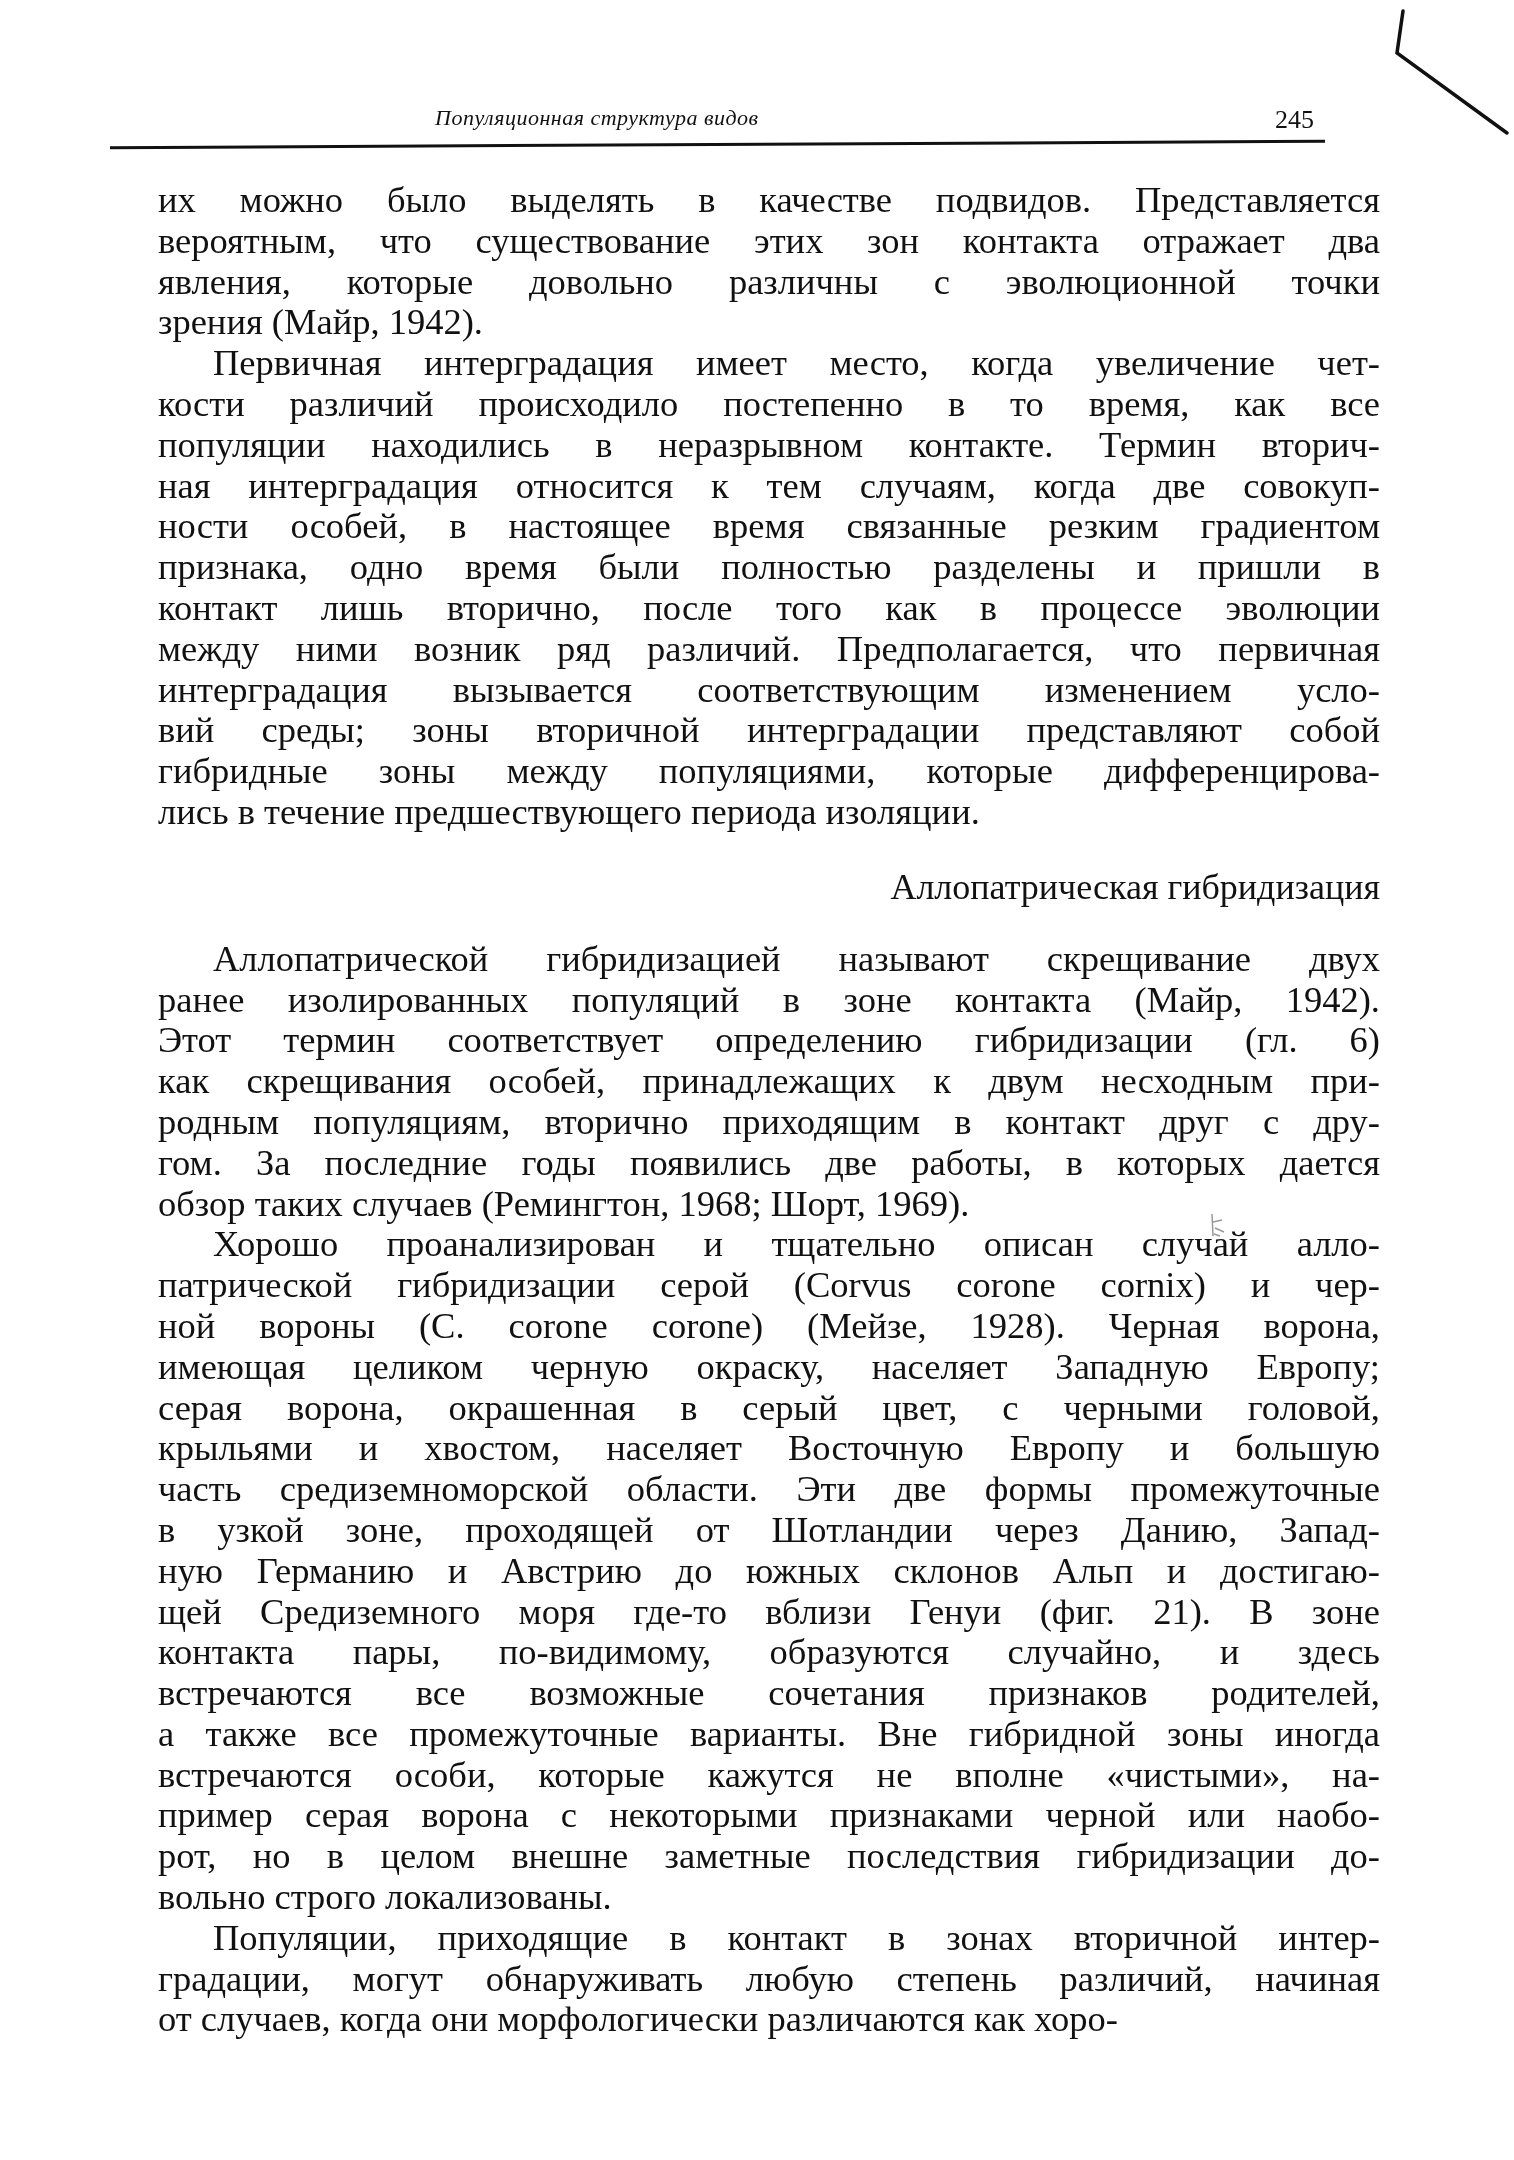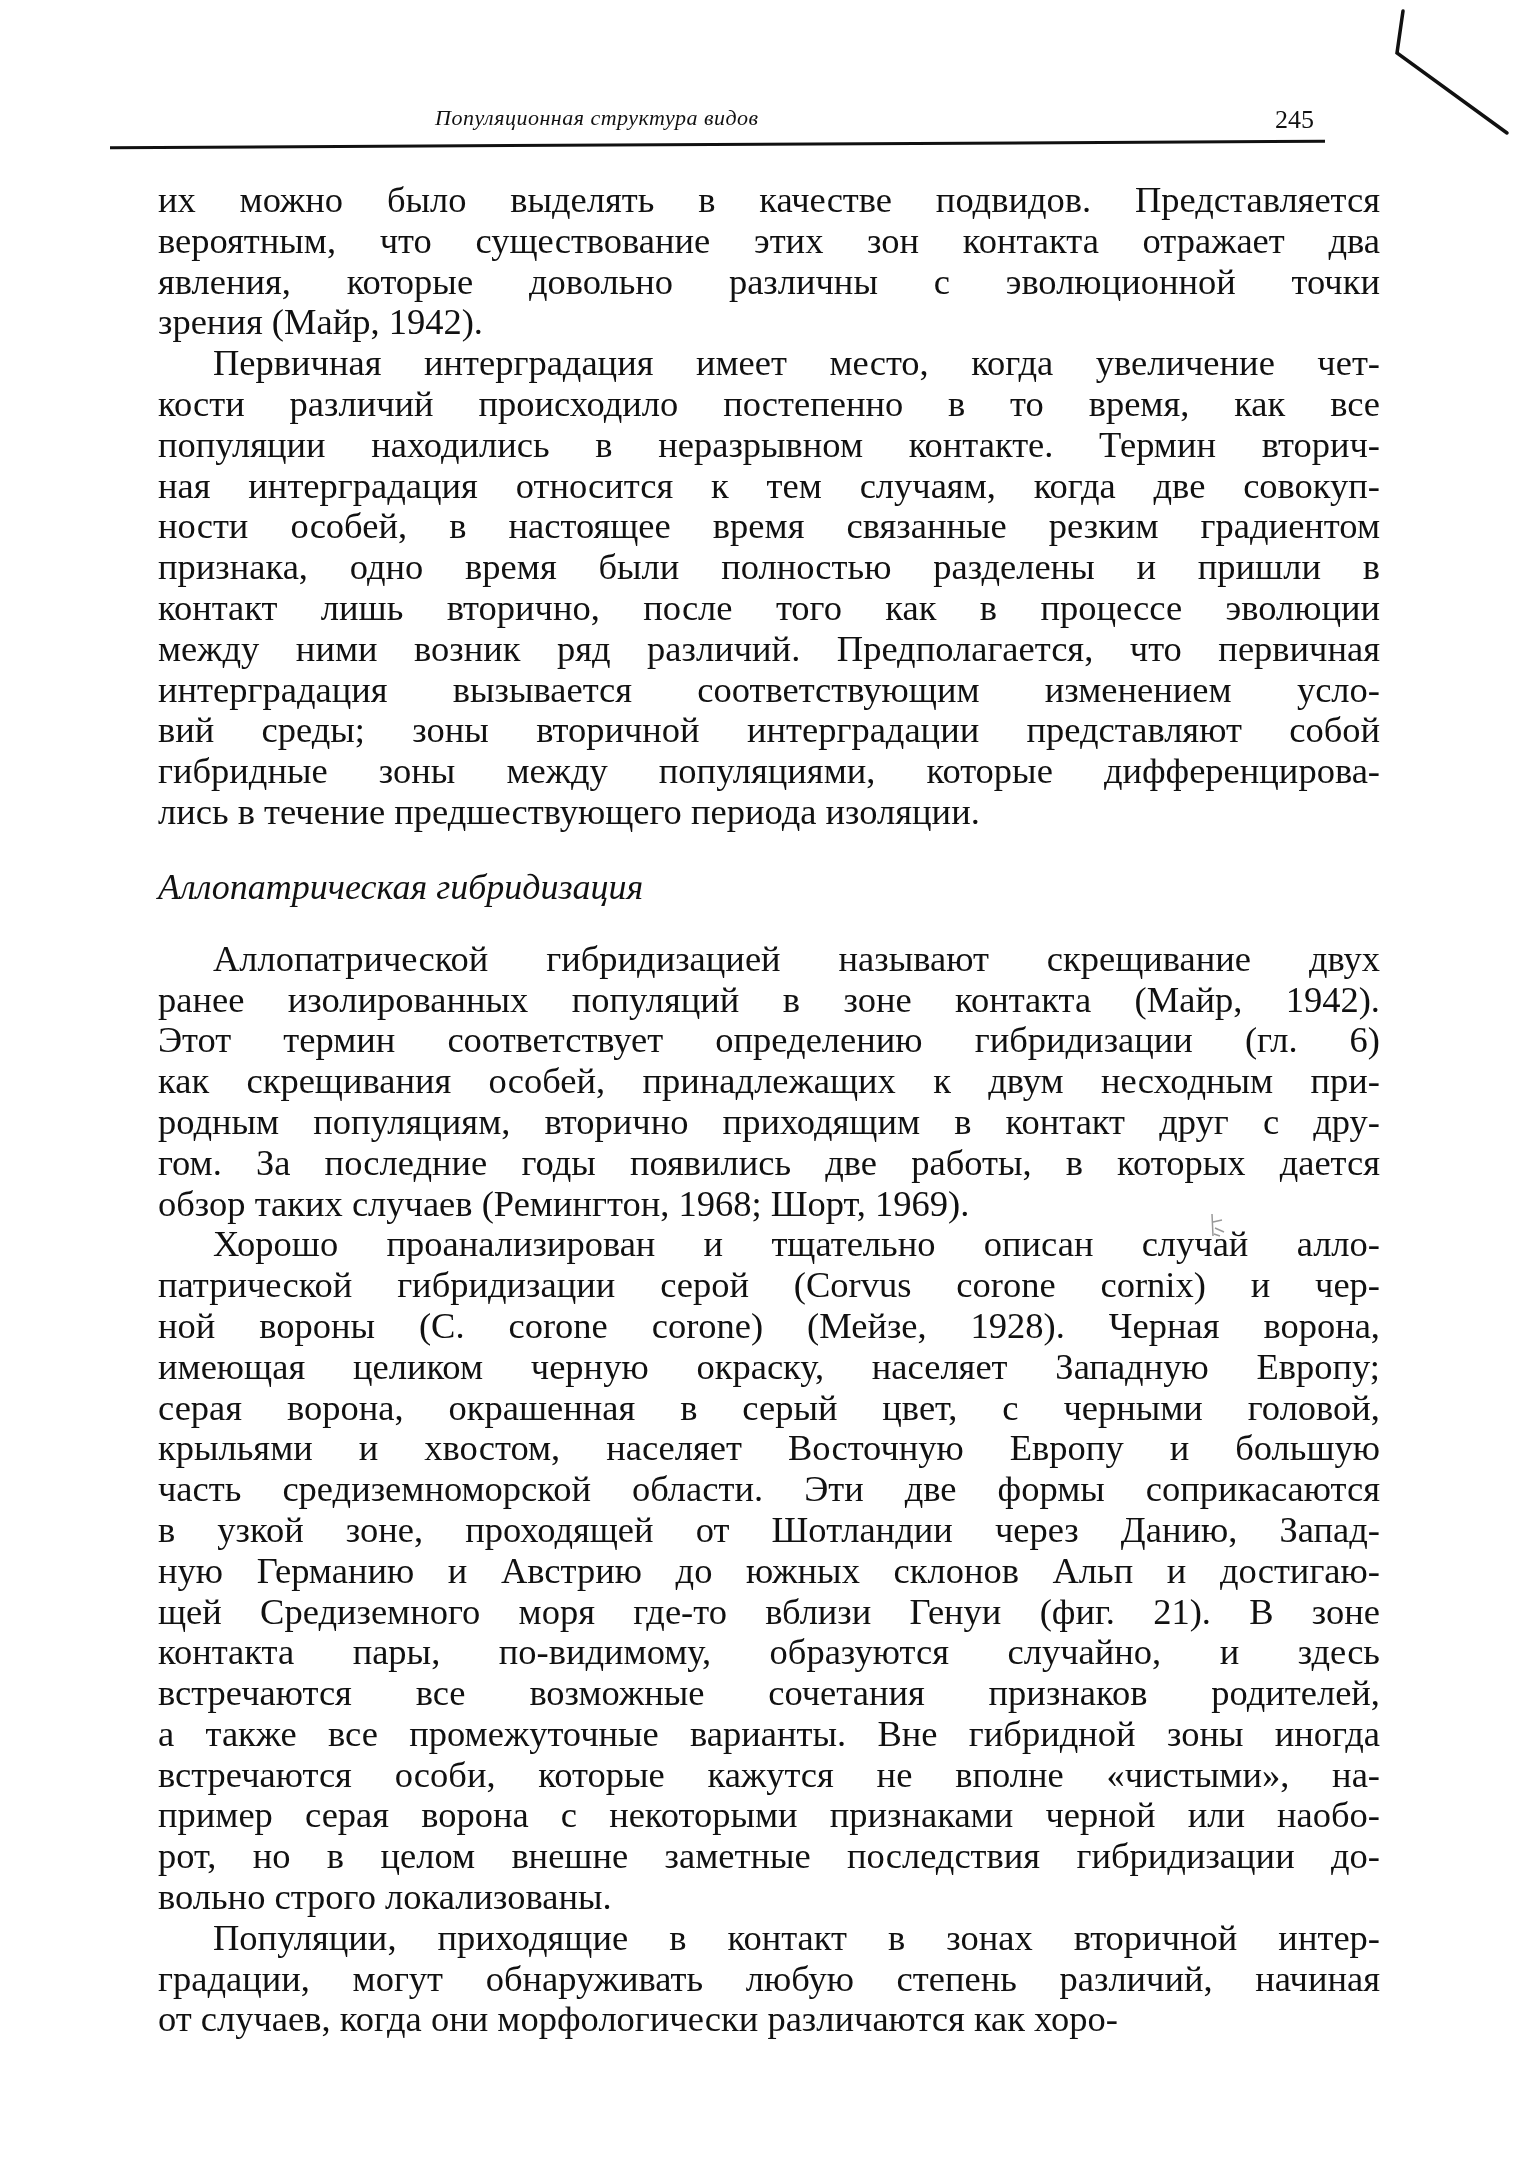--- a/index.html
+++ b/index.html
@@ -10,21 +10,21 @@
   .running-head { position: absolute; left: 0; top: 105px; width: 1514px; height: 40px; }
   .rh-title { position: absolute; left: 435px; top: 0; font-style: italic; font-size: 22px; letter-spacing: 0.5px; }
   .rh-page { position: absolute; left: 1275px; top: 0; font-size: 26px; }
   .rh-rule { position: absolute; left: 110px; top: 143px; width: 1215px; height: 3px; background: #111;
              transform: skewY(-0.3deg); }
   .body-text { position: absolute; left: 110px; top: 180px; width: 1222px; font-size: 36.5px; line-height: 40.8px; margin-left: 48px; }
   .line { display: block; text-align: justify; text-align-last: justify; white-space: nowrap; height: 40.8px; }
   .line.last { text-align-last: left; }
   .line.indent { padding-left: 55px; }
   .ital { }
-  .section-heading { display: block; text-align: left; font-style: italic; font-size: 36px;
+  .section-heading { display: block; text-align: right; font-size: 36px;
                      margin-top: 34px; margin-bottom: 30px; height: 42px; }
   .speck { position: absolute; left: 1210px; top: 1212px; width: 18px; height: 26px; opacity: 0.6; }
 </style>
 </head>
 <body>
 
 <div class="page">
 
   <svg class="corner-mark" viewBox="0 0 120 130">
     <path d="M8 3 L2 45 L112 125" fill="none" stroke="#111" stroke-width="3.5" stroke-linecap="round"></path>
@@ -70,21 +70,21 @@
           <span class="line"><span>гом. За последние годы появились две работы, в которых дается</span></span>
           <span class="line last"><span>обзор таких случаев (Ремингтон, 1968; Шорт, 1969).</span></span>
         </div>
         <div>
           <span class="line indent"><span>Хорошо проанализирован и тщательно описан случай алло-</span></span>
           <span class="line"><span>патрической гибридизации серой (</span><span class="ital">Corvus corone cornix</span><span>) и чер-</span></span>
           <span class="line"><span>ной вороны (</span><span class="ital">C. corone corone</span><span>) (Мейзе, 1928). Черная ворона,</span></span>
           <span class="line"><span>имеющая целиком черную окраску, населяет Западную Европу;</span></span>
           <span class="line"><span>серая ворона, окрашенная в серый цвет, с черными головой,</span></span>
           <span class="line"><span>крыльями и хвостом, населяет Восточную Европу и большую</span></span>
-          <span class="line"><span>часть средиземноморской области. Эти две формы соприкасаются</span></span>
+          <span class="line"><span>часть средиземноморской области. Эти две формы промежуточные</span></span>
           <span class="line"><span>в узкой зоне, проходящей от Шотландии через Данию, Запад-</span></span>
           <span class="line"><span>ную Германию и Австрию до южных склонов Альп и достигаю-</span></span>
           <span class="line"><span>щей Средиземного моря где-то вблизи Генуи (фиг. 21). В зоне</span></span>
           <span class="line"><span>контакта пары, по-видимому, образуются случайно, и здесь</span></span>
           <span class="line"><span>встречаются все возможные сочетания признаков родителей,</span></span>
           <span class="line"><span>а также все промежуточные варианты. Вне гибридной зоны иногда</span></span>
           <span class="line"><span>встречаются особи, которые кажутся не вполне «чистыми», на-</span></span>
           <span class="line"><span>пример серая ворона с некоторыми признаками черной или наобо-</span></span>
           <span class="line"><span>рот, но в целом внешне заметные последствия гибридизации до-</span></span>
           <span class="line last"><span>вольно строго локализованы.</span></span>

